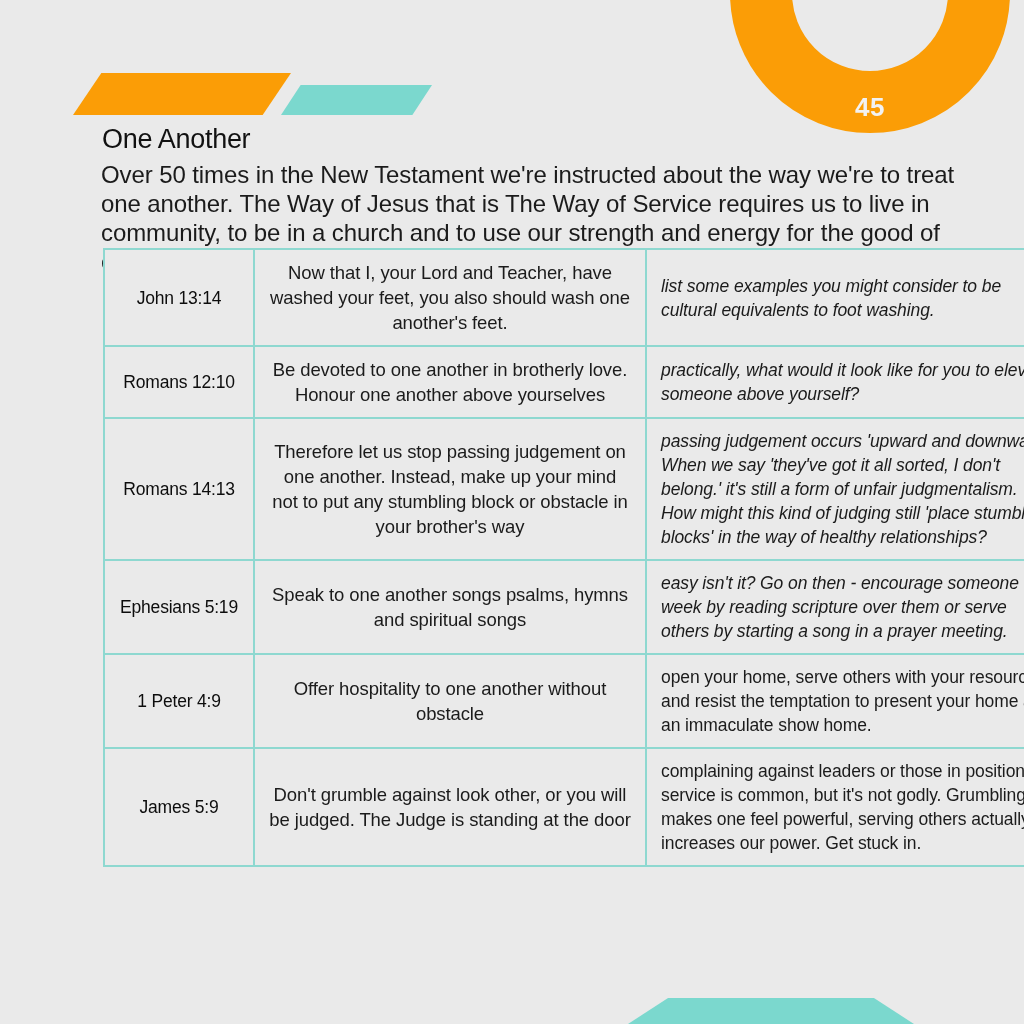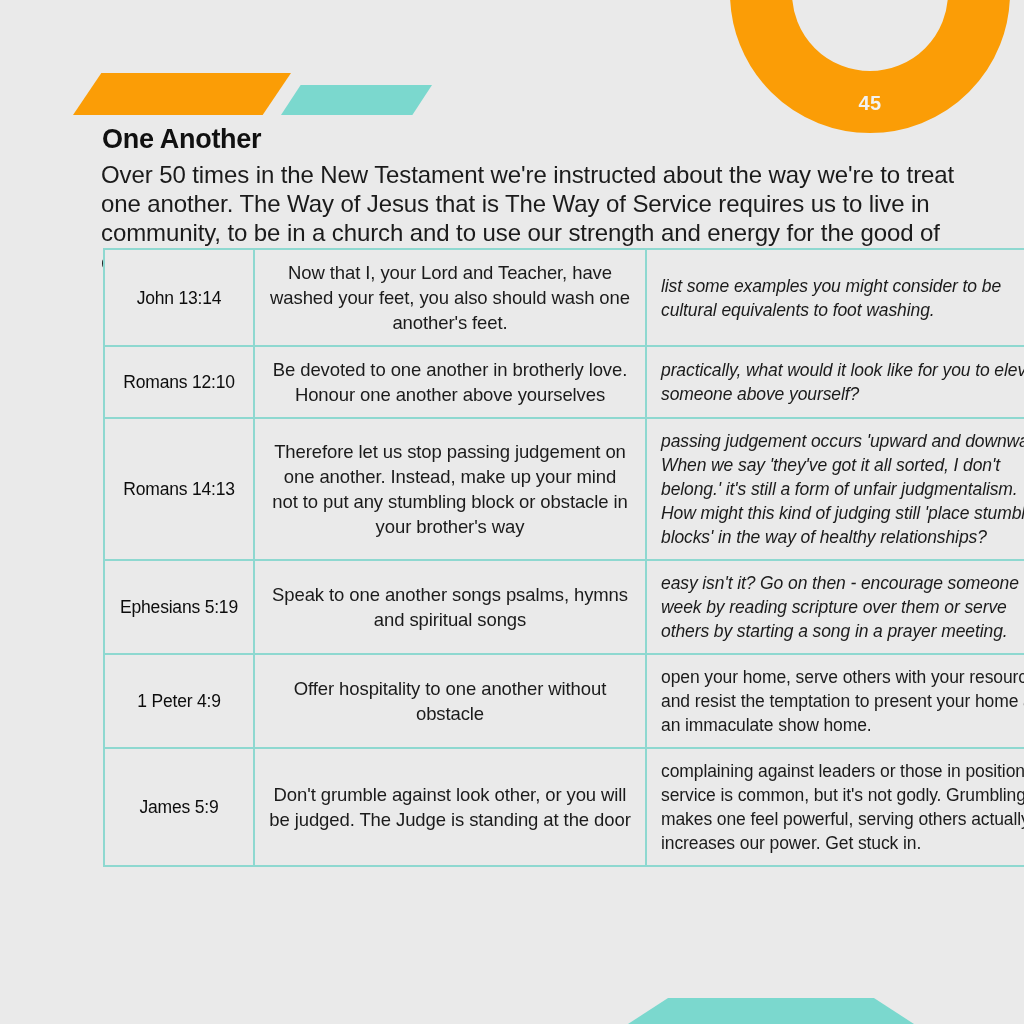--- a/index.html
+++ b/index.html
@@ -28,21 +28,21 @@
     box-sizing: border-box;
     background: transparent;
   }
   .page-number {
     position: absolute;
     left: 730px;
     top: 92px;
     width: 280px;
     text-align: center;
     color: #f2f2f2;
-    font-size: 20px;
+    font-size: 26px;
     font-weight: bold;
     letter-spacing: 0.5px;
   }
 
   .banner {
     position: absolute;
     left: 0;
     top: 0;
     width: 1024px;
     height: 130px;
@@ -79,21 +79,21 @@
     -webkit-clip-path: polygon(14% 0%, 86% 0%, 100% 100%, 0% 100%);
     clip-path: polygon(14% 0%, 86% 0%, 100% 100%, 0% 100%);
   }
 
   
   .page-title {
     position: absolute;
     left: 102px;
     top: 124px;
     font-size: 27px;
-    font-weight: bold;
+    font-weight: normal;
     letter-spacing: -0.3px;
     color: #111111;
   }
   .intro-paragraph {
     position: absolute;
     left: 101px;
     top: 160px;
     width: 884px;
     font-size: 24px;
     line-height: 29px;

